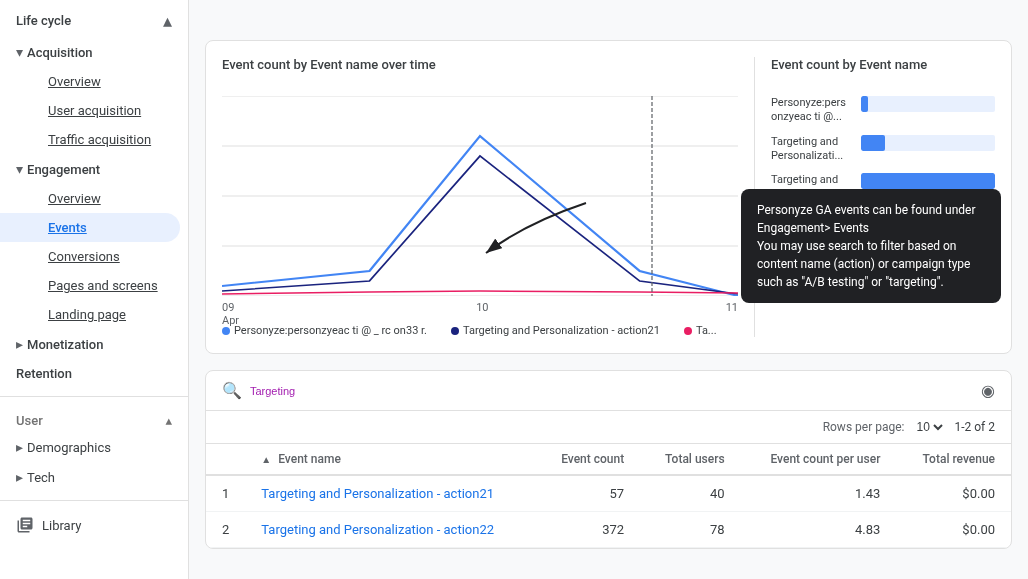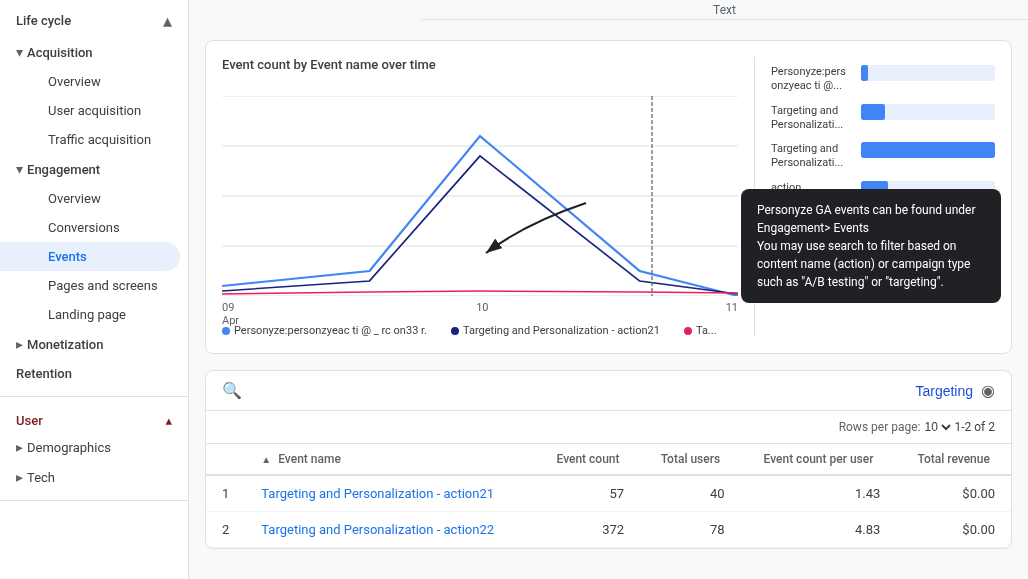--- a/index.html
+++ b/index.html
@@ -20,29 +20,29 @@
       font-size: 13px; font-weight: 500; color: #3c4043;
     }
     .sidebar-section-header .chevron { font-size: 18px; color: #5f6368; }
     .sidebar-item {
       display: flex; align-items: center;
       padding: 7px 16px 7px 32px;
       font-size: 13px; color: #3c4043; cursor: pointer;
       border-radius: 0 20px 20px 0; margin-right: 8px;
     }
     .sidebar-item.active { background: #e8f0fe; color: #1a73e8; font-weight: 500; }
-    .sidebar-item.indent2 { padding-left: 48px; }
+    .sidebar-item.indent2 { padding-left: 48px; text-decoration: underline; }
     .sidebar-group-item {
       display: flex; align-items: center;
       padding: 7px 16px 7px 16px;
       font-size: 13px; font-weight: 500; color: #3c4043; cursor: pointer;
     }
     .sidebar-group-item .arrow { font-size: 14px; margin-right: 4px; color: #5f6368; }
     .sidebar-divider { height: 1px; background: #e0e0e0; margin: 8px 0; }
-    .sidebar-user-section { padding: 8px 16px 4px 16px; font-size: 13px; font-weight: 500; color: #7f1d1d; display: flex; align-items: flex-end; justify-content: space-between; }
+    .sidebar-user-section { padding: 8px 16px 4px 16px; font-size: 13px; font-weight: 500; color: #737373; display: flex; align-items: flex-end; justify-content: space-between; }
     .sidebar-sub-group { display: flex; align-items: center; padding: 7px 16px 7px 16px; font-size: 13px; color: #3c4043; cursor: pointer; }
     .sidebar-sub-group .arrow { font-size: 14px; margin-right: 4px; color: #5f6368; }
     .sidebar-library { display: flex; align-items: center; padding: 7px 16px; font-size: 13px; color: #3c4043; cursor: pointer; margin-top: 8px; }
     .sidebar-library svg { margin-right: 8px; }
 
     
     .top-text-bar {
       position: absolute; top: 0; left: 232px; right: 0;
       height: 20px; background: #f8f9fa;
       display: flex; align-items: center; justify-content: center;
@@ -106,39 +106,40 @@
       overflow: hidden;
     }
     .search-bar {
       display: flex; align-items: center;
       padding: 10px 16px;
       border-bottom: 1px solid #e0e0e0;
       gap: 8px;
     }
     .search-icon { color: #5f6368; font-size: 16px; }
     .search-input {
-      border: none; outline: none; font-size: 14px; color: #1d4ed8; flex: 1; background: transparent; text-align: right;
+      border: none; outline: none; font-size: 11px; color: #a21caf; flex: 1; background: transparent;
     }
     .clear-icon { color: #5f6368; cursor: pointer; font-size: 16px; }
     .table-controls {
       display: flex; align-items: center; justify-content: flex-end;
       padding: 8px 16px; font-size: 12px; color: #5f6368; border-bottom: 1px solid #e0e0e0;
+      gap: 8px;
     }
     .rows-label { color: #5f6368; }
     .rows-select { border: none; font-size: 12px; color: #3c4043; background: transparent; cursor: pointer; outline: none; }
     .page-info { color: #3c4043; }
 
     .data-table { width: 100%; border-collapse: collapse; }
     .data-table th {
       text-align: left; padding: 8px 16px;
       font-size: 12px; font-weight: 500; color: #5f6368;
       border-bottom: 2px solid #e0e0e0;
       white-space: nowrap;
     }
-    .data-table th.right { text-align: center; }
+    .data-table th.right { text-align: right; }
     .data-table td {
       padding: 10px 16px;
       font-size: 13px; color: #3c4043;
       border-bottom: 1px solid #f1f3f4;
     }
     .data-table td.right { text-align: right; }
     .data-table .link { color: #1a73e8; text-decoration: none; cursor: pointer; }
     .summary-row td { font-weight: 500; }
     .summary-sub { font-size: 11px; color: #5f6368; font-weight: normal; }
     .sort-arrow { margin-right: 4px; font-size: 10px; }
@@ -167,25 +168,25 @@
     <span>Traffic acquisition</span>
   </div>
 
   <div class="sidebar-group-item">
     <span class="arrow">▾</span>
     <span>Engagement</span>
   </div>
   <div class="sidebar-item indent2">
     <span>Overview</span>
   </div>
-  <div class="sidebar-item indent2">
-    <span>Conversions</span>
-  </div>
   <div class="sidebar-item indent2 active">
     <span>Events</span>
+  </div>
+  <div class="sidebar-item indent2">
+    <span>Conversions</span>
   </div>
   <div class="sidebar-item indent2">
     <span>Pages and screens</span>
   </div>
   <div class="sidebar-item indent2">
     <span>Landing page</span>
   </div>
 
   <div class="sidebar-group-item">
     <span class="arrow">▸</span>
@@ -206,27 +207,30 @@
     <span class="arrow">▸</span>
     <span>Demographics</span>
   </div>
   <div class="sidebar-sub-group">
     <span class="arrow">▸</span>
     <span>Tech</span>
   </div>
 
   <div class="sidebar-divider"></div>
 
+  <div class="sidebar-library">
+    <svg width="18" height="18" viewBox="0 0 24 24" fill="#5f6368">
+        <path d="M4 6H2v14c0 1.1.9 2 2 2h14v-2H4V6zm16-4H8c-1.1 0-2 .9-2 2v12c0 1.1.9 2 2 2h12c1.1 0 2-.9 2-2V4c0-1.1-.9-2-2-2zm-1 9H9V9h10v2zm-4 4H9v-2h6v2zm4-8H9V5h10v2z"></path>
+      </svg>
+    <span>Library</span>
+  </div>
 </div>
 
 <div style="flex:1; display:flex; flex-direction:column; position:relative; overflow:hidden;">
 
-  <div class="top-text-bar">
-    <span>Text</span>
-  </div>
 
   <div class="main-content">
 
     <div class="charts-row">
 
       <div class="line-chart-section">
         <div class="chart-title">Event count by Event name over time</div>
         <div class="line-chart-area">
           <svg class="chart-svg" viewBox="0 0 420 200" preserveAspectRatio="none">
 
@@ -267,20 +271,21 @@
             <span>Targeting and Personalization - action21</span>
           </div>
           <div class="legend-item">
             <span class="legend-dot" style="background:#e91e63;"></span>
             <span>Ta...</span>
           </div>
         </div>
       </div>
 
       <div class="bar-chart-section">
+        <div class="chart-title">Event count by Event name</div>
         <div class="bar-chart-rows">
           <div class="bar-row">
             <div class="bar-label">Personyze:pers<br>onzyeac ti @...</div>
             <div class="bar-track">
               <div class="bar-fill" style="width:5%;"></div>
             </div>
           </div>
           <div class="bar-row">
             <div class="bar-label">Targeting and<br>Personalizati...</div>
             <div class="bar-track">

